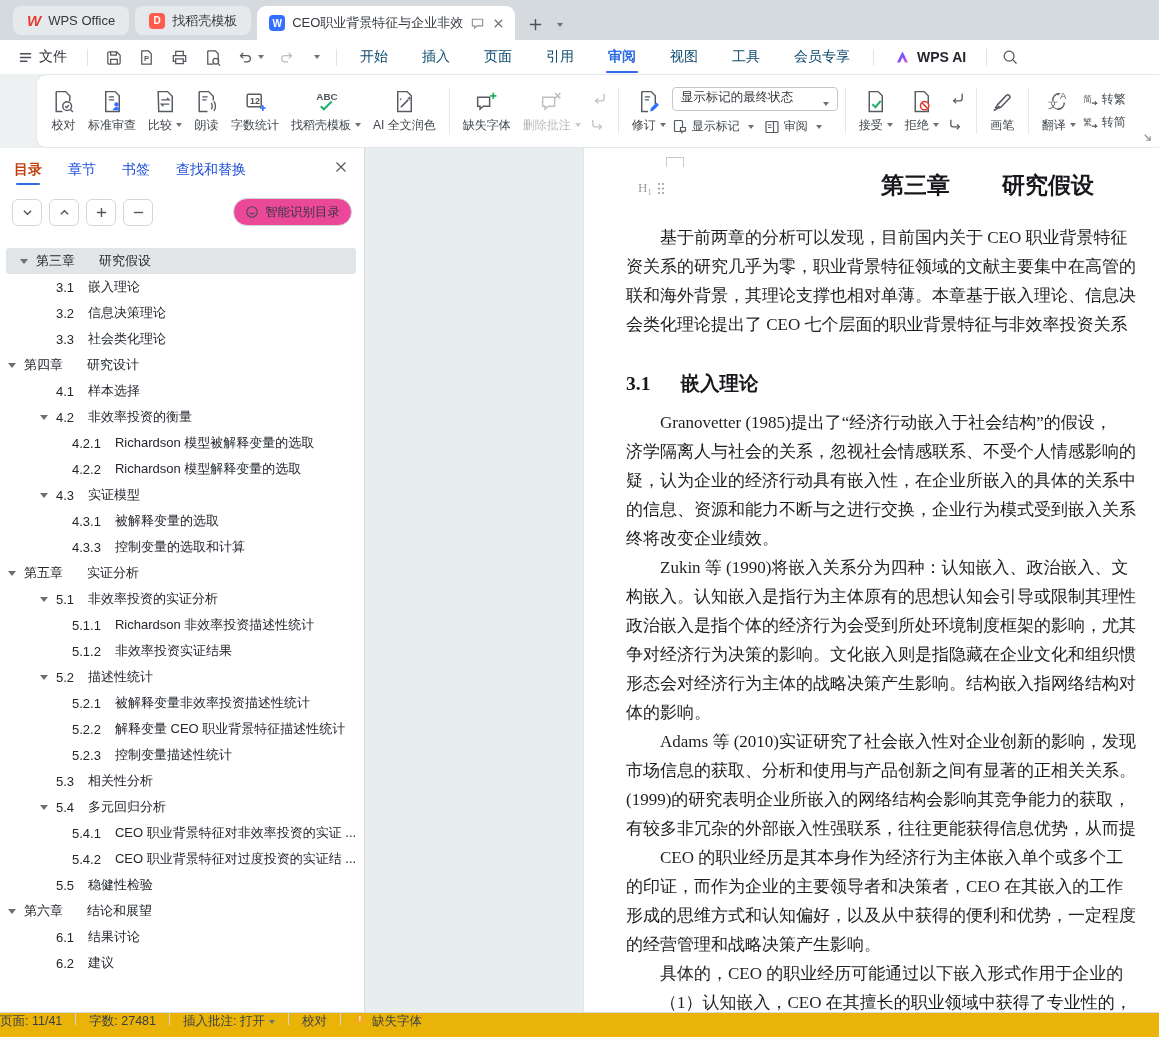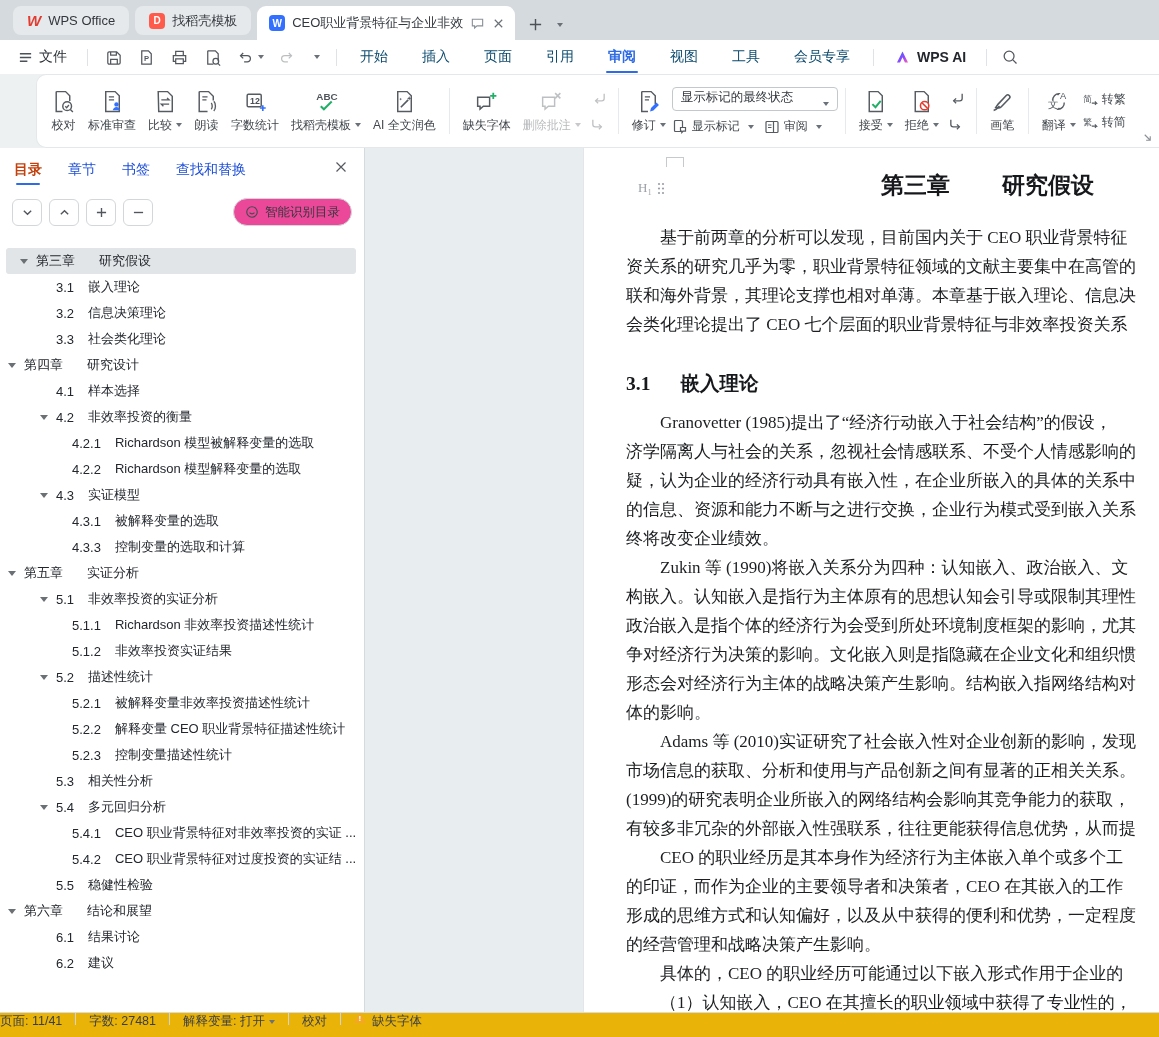--- a/index.html
+++ b/index.html
@@ -694,21 +694,21 @@
           </div>
         </div>
     </div>
   </div>
 
   <div id="statusbar">
     <span>页面: 11/41</span>
     <span class="sdiv"></span>
     <span>字数: 27481</span>
     <span class="sdiv"></span>
-    <span><span>解释变量: 打开</span><span class="caret"></span></span>
+    <span><span>插入批注: 打开</span><span class="caret"></span></span>
     <span class="sdiv"></span>
     <span>校对</span>
     <span class="sdiv"></span>
     <span class="warn-tri"></span>
     <span>缺失字体</span>
   </div>
 
 </div>
 
 </body></html>

